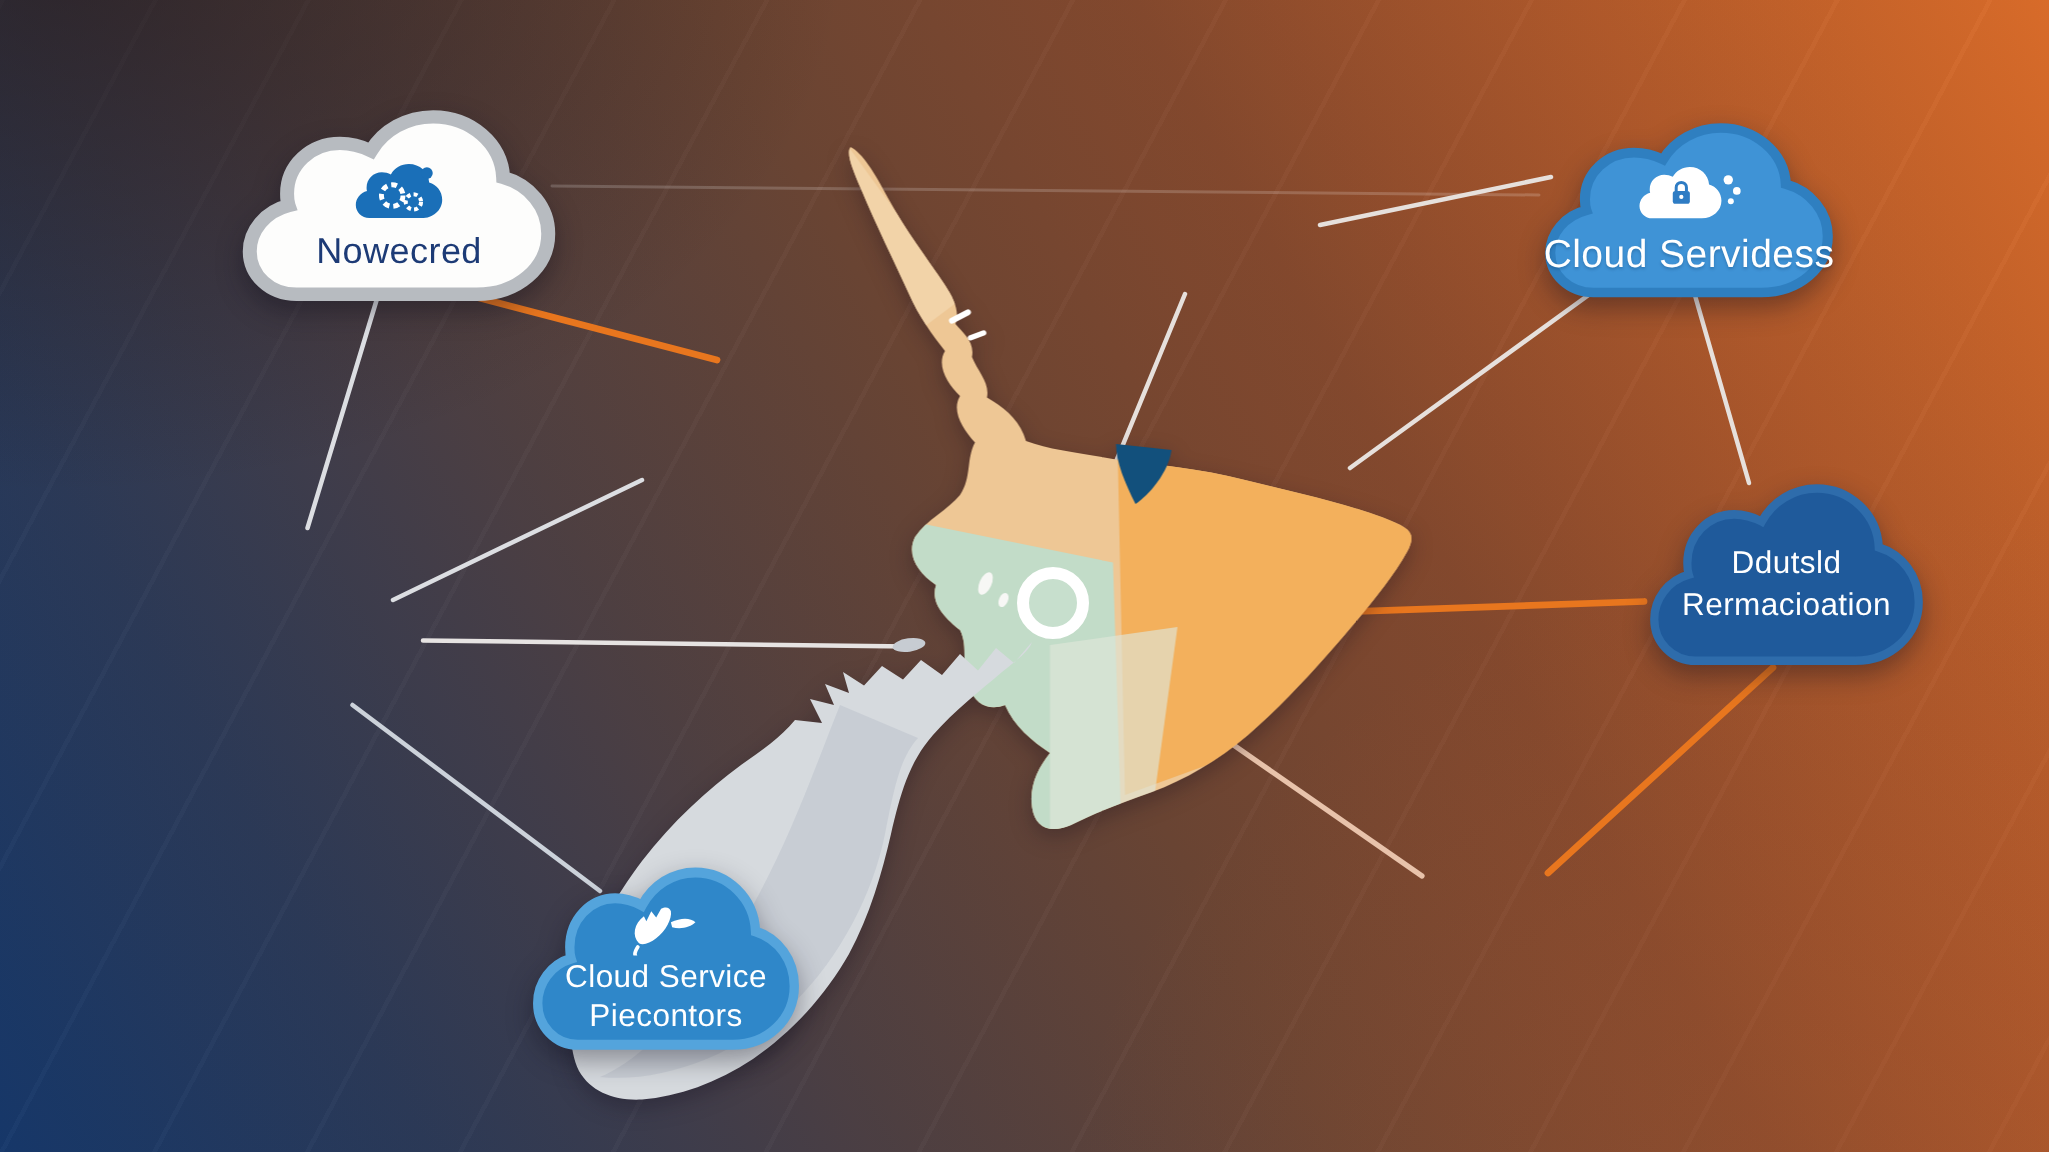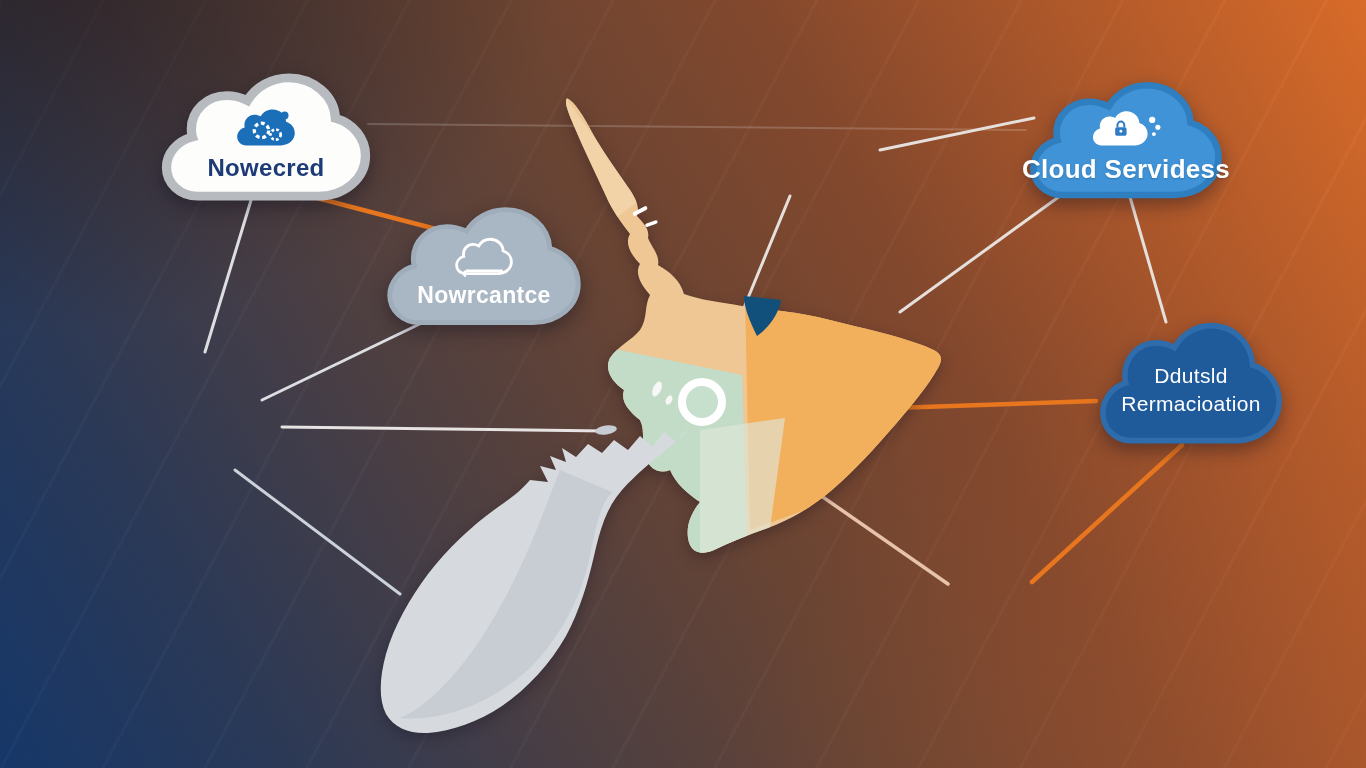--- a/index.html
+++ b/index.html
@@ -11,21 +11,21 @@
       radial-gradient(1100px 760px at 102% 104%, rgba(205,100,45,.28), rgba(0,0,0,0) 62%),
       repeating-linear-gradient(118deg, rgba(255,255,255,.018) 0 3px, rgba(0,0,0,.02) 3px 90px),
       linear-gradient(61deg,#16386b 0%,#2c3a58 16%,#4f4042 34%,#6b4534 50%,#85492e 66%,#b25a2b 83%,#dc6d2a 100%);
   }
   #scene{position:absolute;inset:0;z-index:1;}
   .node{position:absolute;z-index:3;}
   .cloud-svg{position:absolute;inset:0;width:100%;height:100%;overflow:visible;
     filter:drop-shadow(0 7px 9px rgba(10,10,25,.38));}
   .content{position:absolute;inset:0;display:flex;flex-direction:column;align-items:center;
     justify-content:center;gap:6px;padding-top:10px;}
-  .label{font-weight:700;letter-spacing:.3px;line-height:1.12;text-align:right;white-space:nowrap;}
+  .label{font-weight:400;letter-spacing:.3px;line-height:1.12;text-align:right;white-space:nowrap;}
   .label2{font-weight:400;letter-spacing:.3px;line-height:1.25;text-align:center;}
   
   .n-nowecred  .cloud-use{fill:#fdfdfc;stroke:#b7bbc0;stroke-width:9;}
   .n-nowecred  .label{color:#1d3b76;font-size:24px;}
   .n-nowenties .cloud-use{fill:#ffffff;stroke:#2e7cc4;stroke-width:9;}
   .n-nowenties .label{color:#1d3b76;font-size:25px;}
   .n-servidess .cloud-use{fill:#3f93d6;stroke:#2f7fc0;stroke-width:7;}
   .n-servidess .label{color:#fff;font-size:26px;text-shadow:0 1px 2px rgba(0,40,80,.25);}
   .n-nowrcantce .cloud-use{fill:#a9b6c3;stroke:#9fadbb;stroke-width:5;}
   .n-nowrcantce .label{color:#fff;font-size:23px;}
@@ -118,40 +118,41 @@
         <circle cx="242" cy="64" r="9" fill="#fff"></circle>
         <circle cx="228" cy="88" r="7" fill="#fff"></circle>
         <path d="M100,64 v-8 a12,12 0 0 1 24,0 v8" fill="none" stroke="#2e7cc4" stroke-width="7"></path>
         <rect x="92" y="64" width="40" height="30" rx="6" fill="#2e7cc4"></rect>
         <circle cx="112" cy="78" r="5" fill="#fff"></circle>
       </svg>
       <div class="label">Cloud Servidess</div>
     </div>
   </div>
 
-  <div class="node n-nowrcantce" style="left:376px;top:202px;width:216px;height:132px;">
-    <svg class="cloud-svg" viewBox="0 0 220 140" preserveAspectRatio="none">
-        <use href="#cloudPath" class="cloud-use"></use>
-      </svg>
-    <div class="content">
-      <svg class="icon" width="64" height="40" viewBox="0 0 220 140">
-        <use href="#cloudPath" fill="none" stroke="#fff" stroke-width="10"></use>
-        <path d="M52,118 H172" stroke="#fff" stroke-width="9" fill="none" stroke-linecap="round"></path>
-        <path d="M52,118 c-12,3 -16,12 -8,18" stroke="#fff" stroke-width="8" fill="none" stroke-linecap="round"></path>
-      </svg>
-      <div class="label">Nowrcantce</div>
-    </div>
-  </div>
 
 
   <div class="node n-ddutsld" style="left:1090px;top:318px;width:202px;height:134px;">
     <svg class="cloud-svg" viewBox="0 0 220 140" preserveAspectRatio="none">
         <use href="#cloudPath" class="cloud-use"></use>
       </svg>
     <div class="content">
       <div class="label2">Ddutsld</div>
       <div class="label2" style="margin-top:-4px">Rermacioation</div>
     </div>
   </div>
 
+  <div class="node n-piecontors" style="left:346px;top:574px;width:196px;height:134px;">
+    <svg class="cloud-svg" viewBox="0 0 220 140" preserveAspectRatio="none">
+        <use href="#cloudPath" class="cloud-use"></use>
+      </svg>
+    <div class="content" style="gap:2px;">
+      <svg class="icon" width="56" height="36" viewBox="0 0 64 44">
+        <path d="M10,34 C4,28 6,18 14,12 L16,16 L20,8 L24,13 L28,6 C32,4 35,5 36,8 C37,14 32,24 24,30 C19,34 13,36 10,34 Z" fill="#fff"></path>
+        <path d="M36,17 C44,13 52,13 56,17 C52,21 44,23 37,21 Z" fill="#fff"></path>
+        <path d="M9,37 C7,40 6,42 7,44" stroke="#fff" stroke-width="3" fill="none" stroke-linecap="round"></path>
+      </svg>
+      <div class="label2">Cloud Service</div>
+      <div class="label2" style="margin-top:-3px">Piecontors</div>
+    </div>
+  </div>
 
 
 </div>
 
 </body></html>

